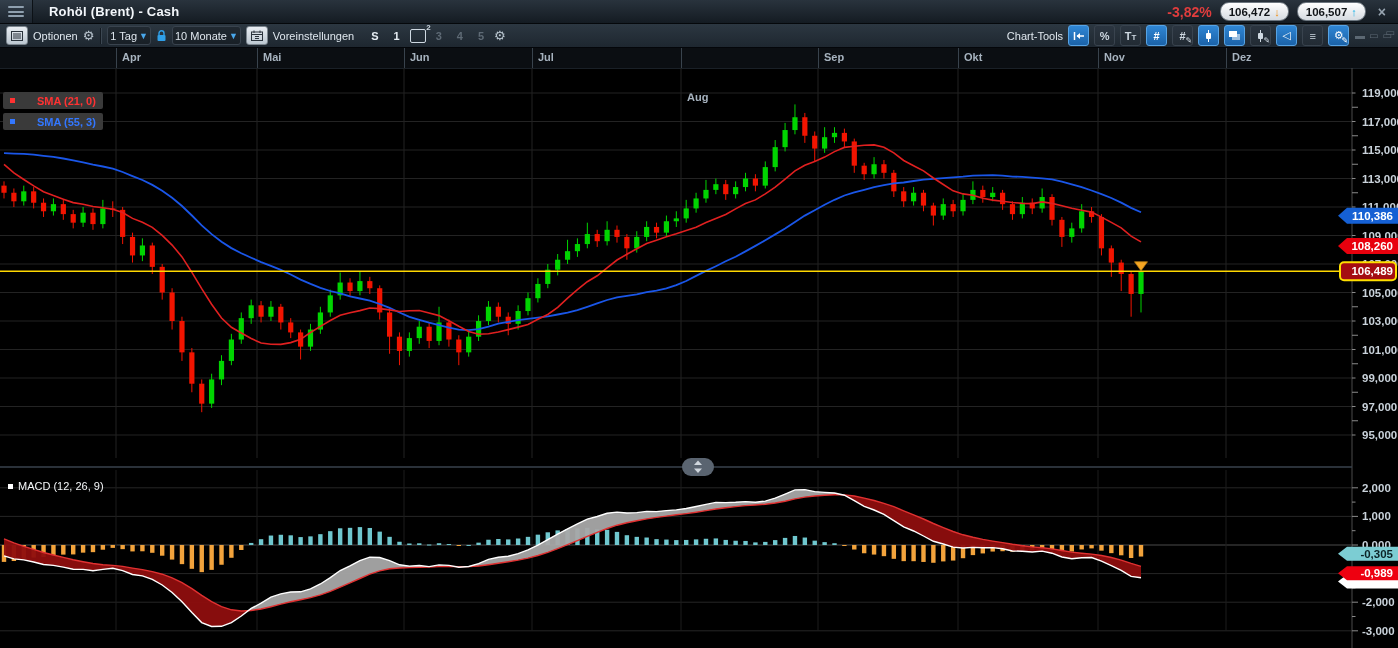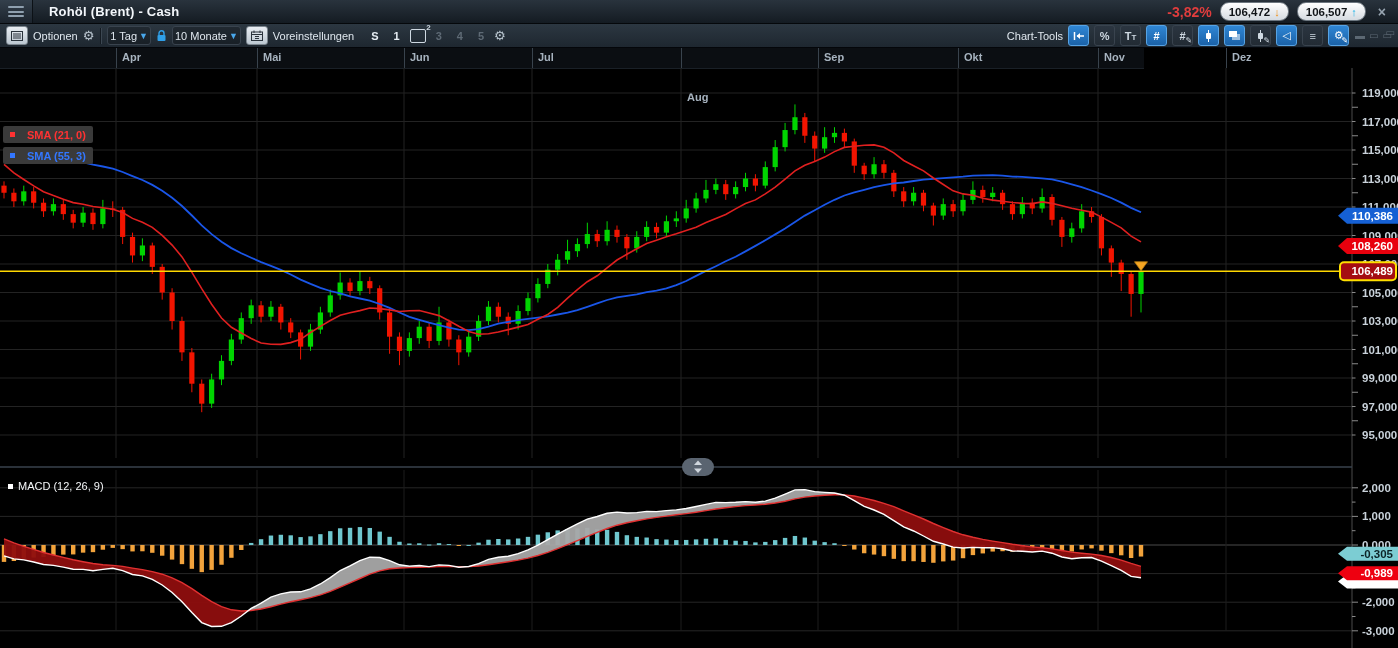--- a/index.html
+++ b/index.html
@@ -49,29 +49,29 @@
   .ic-candle{position:relative;width:5px;height:12px;display:inline-block;}
   .ic-candle:before{content:"";position:absolute;left:2px;top:0;width:1px;height:12px;background:currentColor;}
   .ic-candle i{position:absolute;left:0;top:3px;width:5px;height:6px;background:currentColor;border-radius:1px;}
   .ic-win{position:relative;width:8px;height:6px;background:currentColor;
     box-shadow:3px 3px 0 0 rgba(255,255,255,.55);display:inline-block;margin-right:3px;margin-bottom:3px;}
   .mini-pencil{position:absolute;right:0;bottom:0;font-size:8px;line-height:1;}
   .win-ctl{display:flex;gap:4px;align-items:center;color:#5c6873;font-size:10px;padding-right:6px;}
   .win-ctl span{cursor:pointer;}
 
   
-  .months{position:absolute;left:0;top:48px;width:1144px;height:20px;background:#0b0e12;
+  .months{position:absolute;left:0;top:48px;width:1398px;height:20px;background:#0b0e12;
     border-bottom:1px solid #1a2027;}
   .months .mlabel{position:absolute;top:3px;font-size:11px;font-weight:bold;color:#a7b3bf;}
   .months .msep{position:absolute;top:0;width:1px;height:20px;background:#39434d;}
 
   
   #chart-svg{position:absolute;left:0;top:68px;}
-  .legend-box{position:absolute;height:17px;display:flex;align-items:center;gap:12px;
-    background:#3a3a3a;border-radius:2px;padding:0 7px;font-size:11px;font-weight:bold;cursor:pointer;margin-top:34px;}
+  .legend-box{position:absolute;height:17px;display:flex;align-items:center;gap:22px;
+    background:#3a3a3a;border-radius:2px;padding:0 7px;font-size:11px;font-weight:bold;cursor:pointer;}
   .legend-box .bullet{width:5px;height:5px;display:inline-block;}
   #legend-sma1{left:3px;top:92px;color:#ff3232;}
   #legend-sma2{left:3px;top:113px;color:#3377ff;}
   .macd-label{position:absolute;left:8px;top:480px;display:flex;align-items:center;gap:5px;
     color:#f4f6f8;font-size:11px;font-weight:normal;}
   .macd-label .bullet{width:5px;height:5px;background:#fff;display:inline-block;}
 </style>
 </head>
 <body>
 

